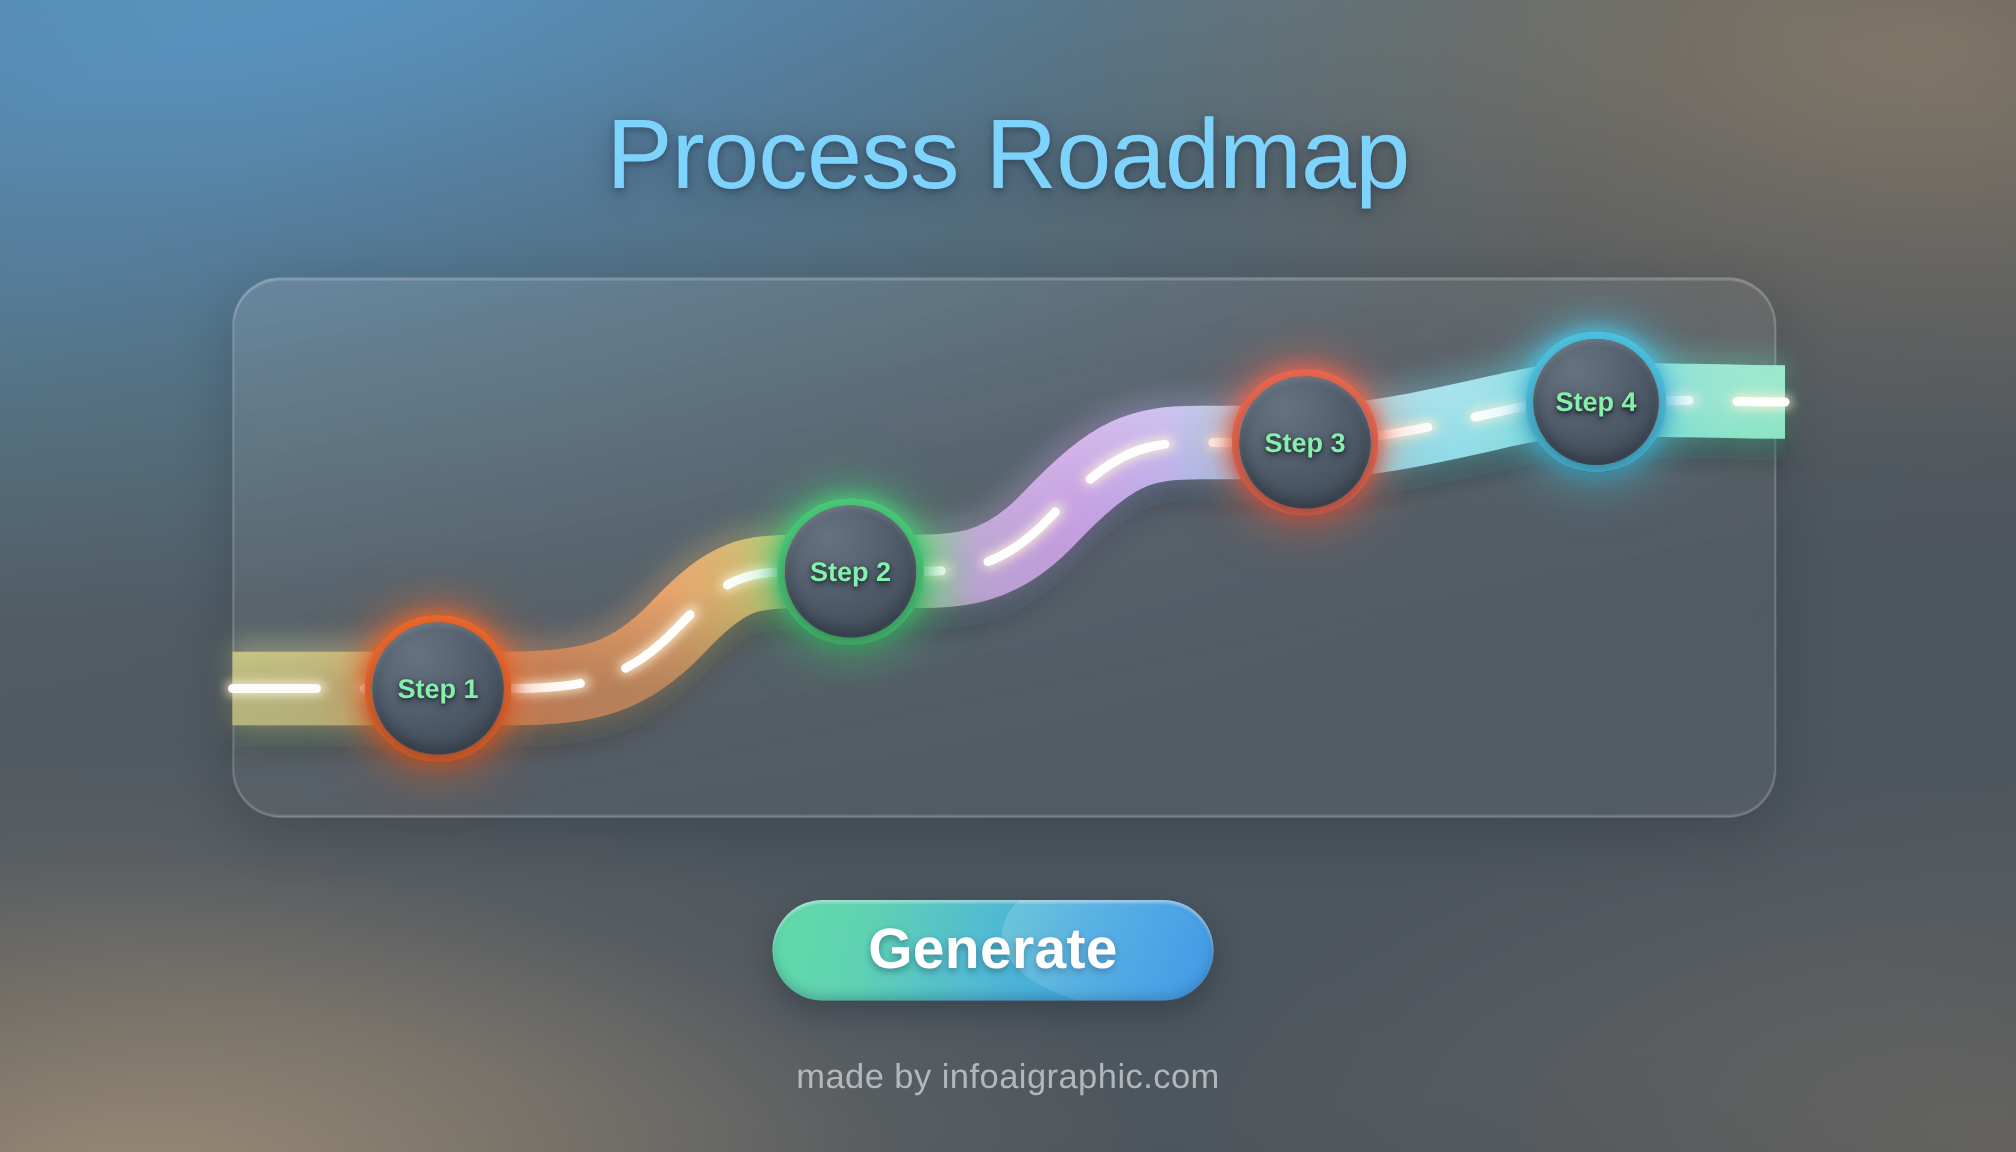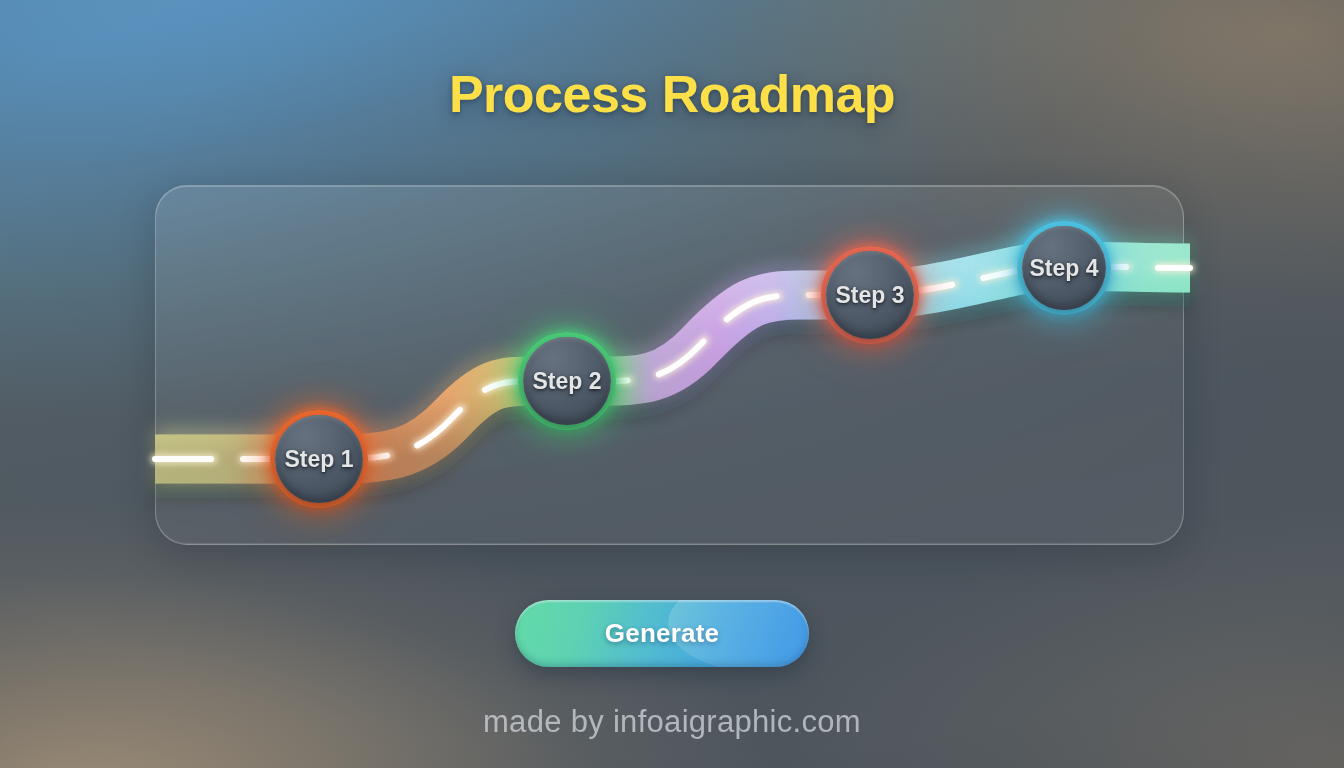--- a/index.html
+++ b/index.html
@@ -43,24 +43,24 @@
   #bg-vignette {
     position:absolute; inset:0;
     background: radial-gradient(128% 112% at 50% 44%, rgba(0,0,0,0) 48%, rgba(20,26,32,0.16) 78%, rgba(14,18,24,0.30) 100%);
   }
 
   
   #title {
     position:absolute;
     left:0; right:0; top:64px;
     text-align:center;
-    font-size:52px;
-    font-weight:bold;
+    font-size:66px;
+    font-weight:normal;
     letter-spacing:-0.5px;
-    color:#fde047;
+    color:#7dd3fc;
     text-shadow:
        0 2px 5px rgba(20,35,55,0.42),
        0 6px 20px rgba(18,30,50,0.30);
     user-select:none;
   }
 
   
   #glass-card {
     position:absolute;
     left:155px; top:185px;
@@ -104,37 +104,37 @@
       0 6px 16px rgba(12,18,26,0.40);
   }
   .step-ring {
     position:absolute;
     border-radius:50%;
     pointer-events:none;
   }
   .step-label {
     position:relative;
     z-index:3;
-    font-size:23px;
+    font-size:18px;
     font-weight:bold;
-    color:#e5e5e5;
+    color:#86efac;
     white-space:nowrap;
     text-shadow: 0 2px 5px rgba(10,16,24,0.62), 0 1px 2px rgba(10,16,24,0.5);
   }
 
   
   #generate-button {
     position:absolute;
     left:515px; top:600px;
     width:294px; height:67px;
     border:none;
     border-radius:34px;
     cursor:pointer;
     font-family:"Liberation Sans", sans-serif;
-    font-size:26px;
+    font-size:38px;
     font-weight:bold;
     color:#ffffff;
     letter-spacing:0.2px;
     background:
       linear-gradient(105deg, #63dba8 0%, #5ed2b2 22%, #52bcd0 46%, #45a7e0 70%, #3c96e6 100%);
     box-shadow:
       inset 0 2px 2px rgba(255,255,255,0.42),
       inset 0 -3px 7px rgba(20,60,90,0.28),
       0 8px 20px rgba(16,34,52,0.35);
     text-shadow: 0 2px 5px rgba(14,46,76,0.42);
@@ -149,21 +149,21 @@
     background: linear-gradient(120deg, rgba(255,255,255,0.18) 0%, rgba(255,255,255,0.05) 60%, rgba(255,255,255,0) 100%);
     border-radius:50% 0 0 50%;
     pointer-events:none;
   }
 
   
   #footer-credit {
     position:absolute;
     left:0; right:0; top:704px;
     text-align:center;
-    font-size:31px;
+    font-size:23px;
     color:rgba(214,219,224,0.72);
     letter-spacing:0.3px;
     user-select:none;
   }
 </style>
 </head>
 <body>
 
 <div id="bg-base"></div>
 <div id="bg-warm-tr"></div>
@@ -264,21 +264,21 @@
 
   <path d="M155,459 H268 C300,459 316,459 340,459
            C392,459 420,452 452,418
            C486,382 500,381 536,381
            H600 C640,381 666,381 700,345
            C742,301 760,295 800,295
            H866 C920,295 980,278 1020,270
            C1054,263 1120,268 1190,268" fill="none" stroke="#ffffff" stroke-width="6" stroke-linecap="round" stroke-dasharray="56 32" opacity="0.97"></path>
 </svg>
 
-<div class="step-node" id="node-1" style="left: 275px; top: 415px; width: 88px; height: 88px; text-align: right;">
+<div class="step-node" id="node-1" style="left: 248px; top: 415px; width: 88px; height: 88px; text-align: right;">
   <div class="step-ring" style="inset: -5px; border: 5px solid rgb(242, 106, 46); box-shadow: rgba(242, 106, 46, 0.8) 0px 0px 10px 2px, rgba(242, 106, 46, 0.4) 0px 0px 22px 7px, rgba(242, 106, 46, 0.18) 0px 0px 38px 14px, rgba(242, 106, 46, 0.6) 0px 0px 8px 1px inset;"></div>
   <div class="step-disc"></div>
   <span class="step-label">Step 1</span>
 </div>
 
 <div class="step-node" id="node-2" style="left: 523px; top: 337px; width: 88px; height: 88px; align-items: center;">
   <div class="step-ring" style="inset: -5px; border: 5px solid rgb(76, 208, 122); box-shadow: rgba(76, 208, 122, 0.8) 0px 0px 10px 2px, rgba(76, 208, 122, 0.4) 0px 0px 22px 7px, rgba(76, 208, 122, 0.18) 0px 0px 38px 14px, rgba(76, 208, 122, 0.6) 0px 0px 8px 1px inset;"></div>
   <div class="step-disc"></div>
   <span class="step-label">Step 2</span>
 </div>

